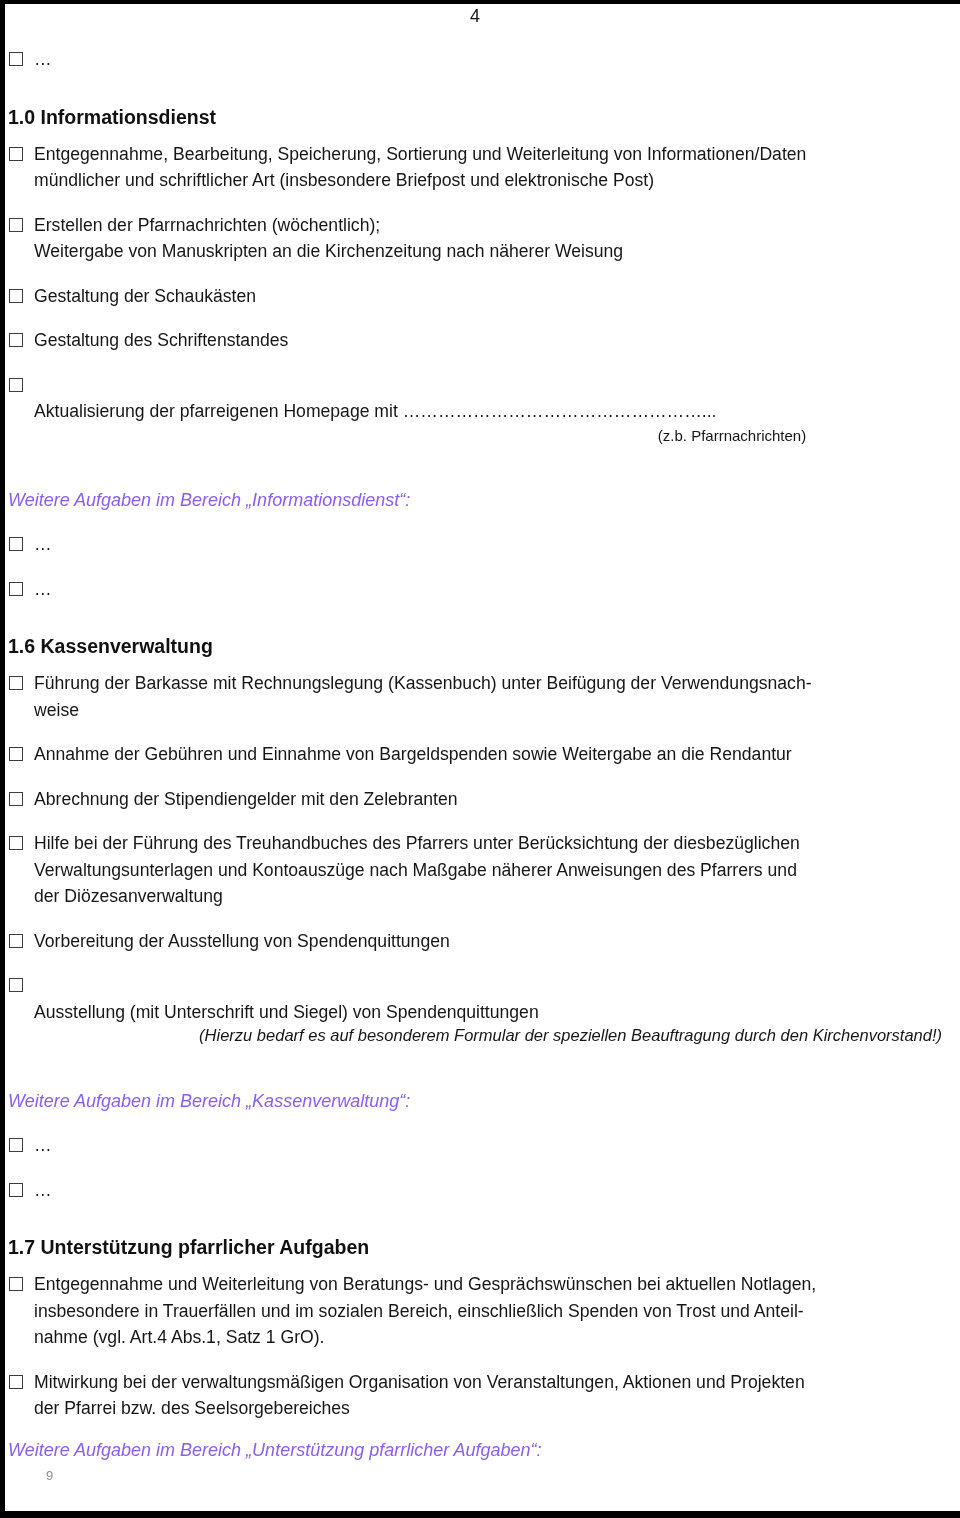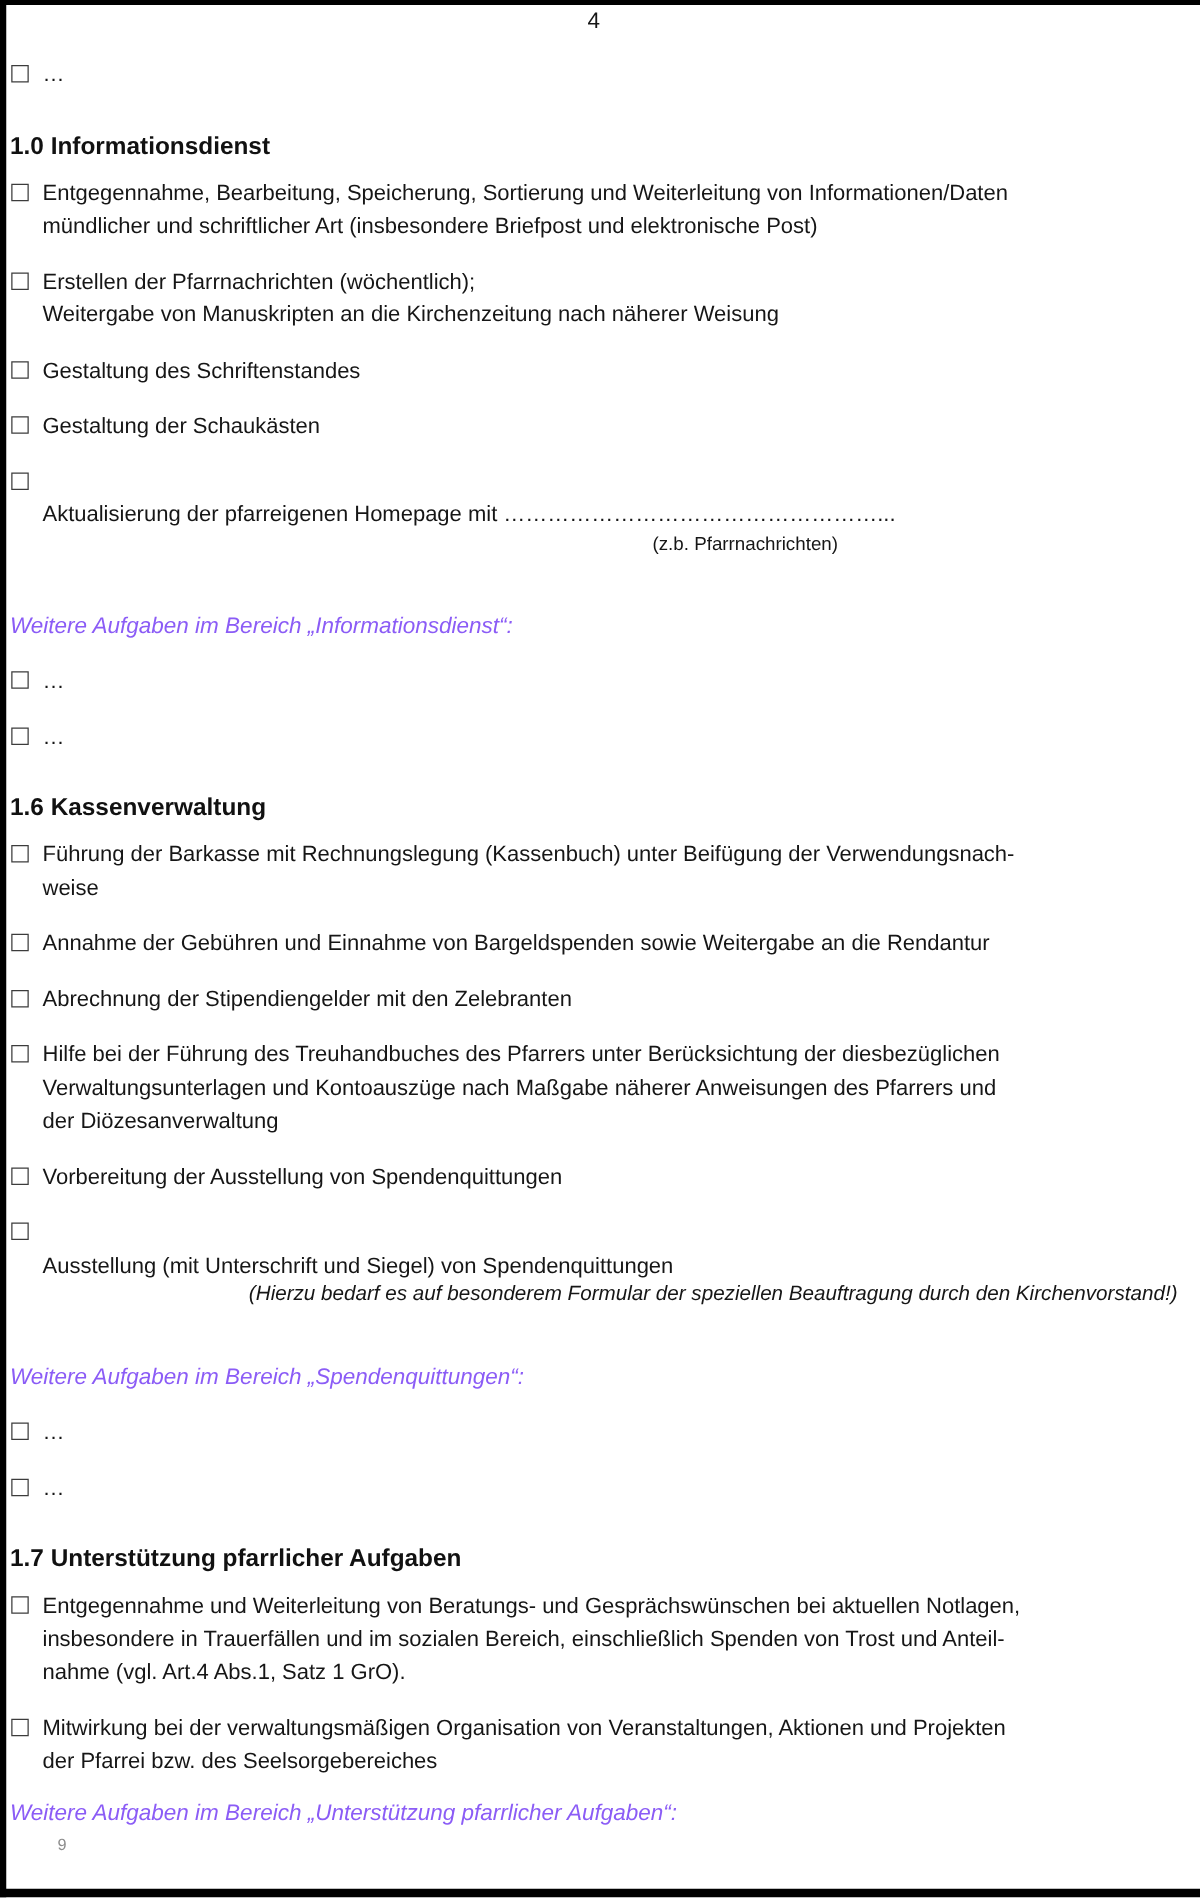--- a/index.html
+++ b/index.html
@@ -36,21 +36,21 @@
     width:14px; height:14px;
     border:1.5px solid #3c3c3c;
     background:#fff;
     margin:6px 11px 0 1px;
   }
   .txt { white-space:pre-line; flex:1 1 auto; }
   .it  { }
 
   .zb-note {
     font-size:15px; line-height:21px;
-    margin-left:488px; white-space:normal;
+    margin-left:488px; white-space:normal;text-align:center;
   }
   .sub-italic {
     font-style:italic; font-size:16.5px; line-height:21.5px;
     white-space:pre-line;
     text-align:right;
   }
 
   .more {
     font-style:italic; font-size:18px; line-height:26px;
     margin-top:15px; color:#8b5cf6;
@@ -85,26 +85,26 @@
   </div>
 
   <div class="item">
     <span class="cb"></span>
     <span class="txt">Erstellen der Pfarrnachrichten (wöchentlich);
 Weitergabe von Manuskripten an die Kirchenzeitung nach näherer Weisung</span>
   </div>
 
   <div class="item">
     <span class="cb"></span>
-    <span class="txt">Gestaltung des Schriftenstandes</span>
+    <span class="txt">Gestaltung der Schaukästen</span>
   </div>
 
   <div class="item">
     <span class="cb"></span>
-    <span class="txt">Gestaltung der Schaukästen</span>
+    <span class="txt">Gestaltung des Schriftenstandes</span>
   </div>
 
   <div class="item">
     <span class="cb"></span>
     <div class="txt">
       <span>Aktualisierung der pfarreigenen Homepage mit ……………………………………………...</span>
       <div class="zb-note">(z.b. Pfarrnachrichten)</div>
     </div>
   </div>
 
@@ -150,21 +150,21 @@
   </div>
 
   <div class="item">
     <span class="cb"></span>
     <div class="txt">
       <span class="it">Ausstellung</span><span> (mit Unterschrift und Siegel) von Spendenquittungen</span>
       <div class="sub-italic">(Hierzu bedarf es auf besonderem Formular der speziellen Beauftragung durch den Kirchenvorstand!)</div>
     </div>
   </div>
 
-  <div class="more">Weitere Aufgaben im Bereich „Spendenquittungen“:</div>
+  <div class="more">Weitere Aufgaben im Bereich „Kassenverwaltung“:</div>
 
   <div class="item">
     <span class="cb"></span>
     <span class="txt">…</span>
   </div>
   <div class="item">
     <span class="cb"></span>
     <span class="txt">…</span>
   </div>
 

